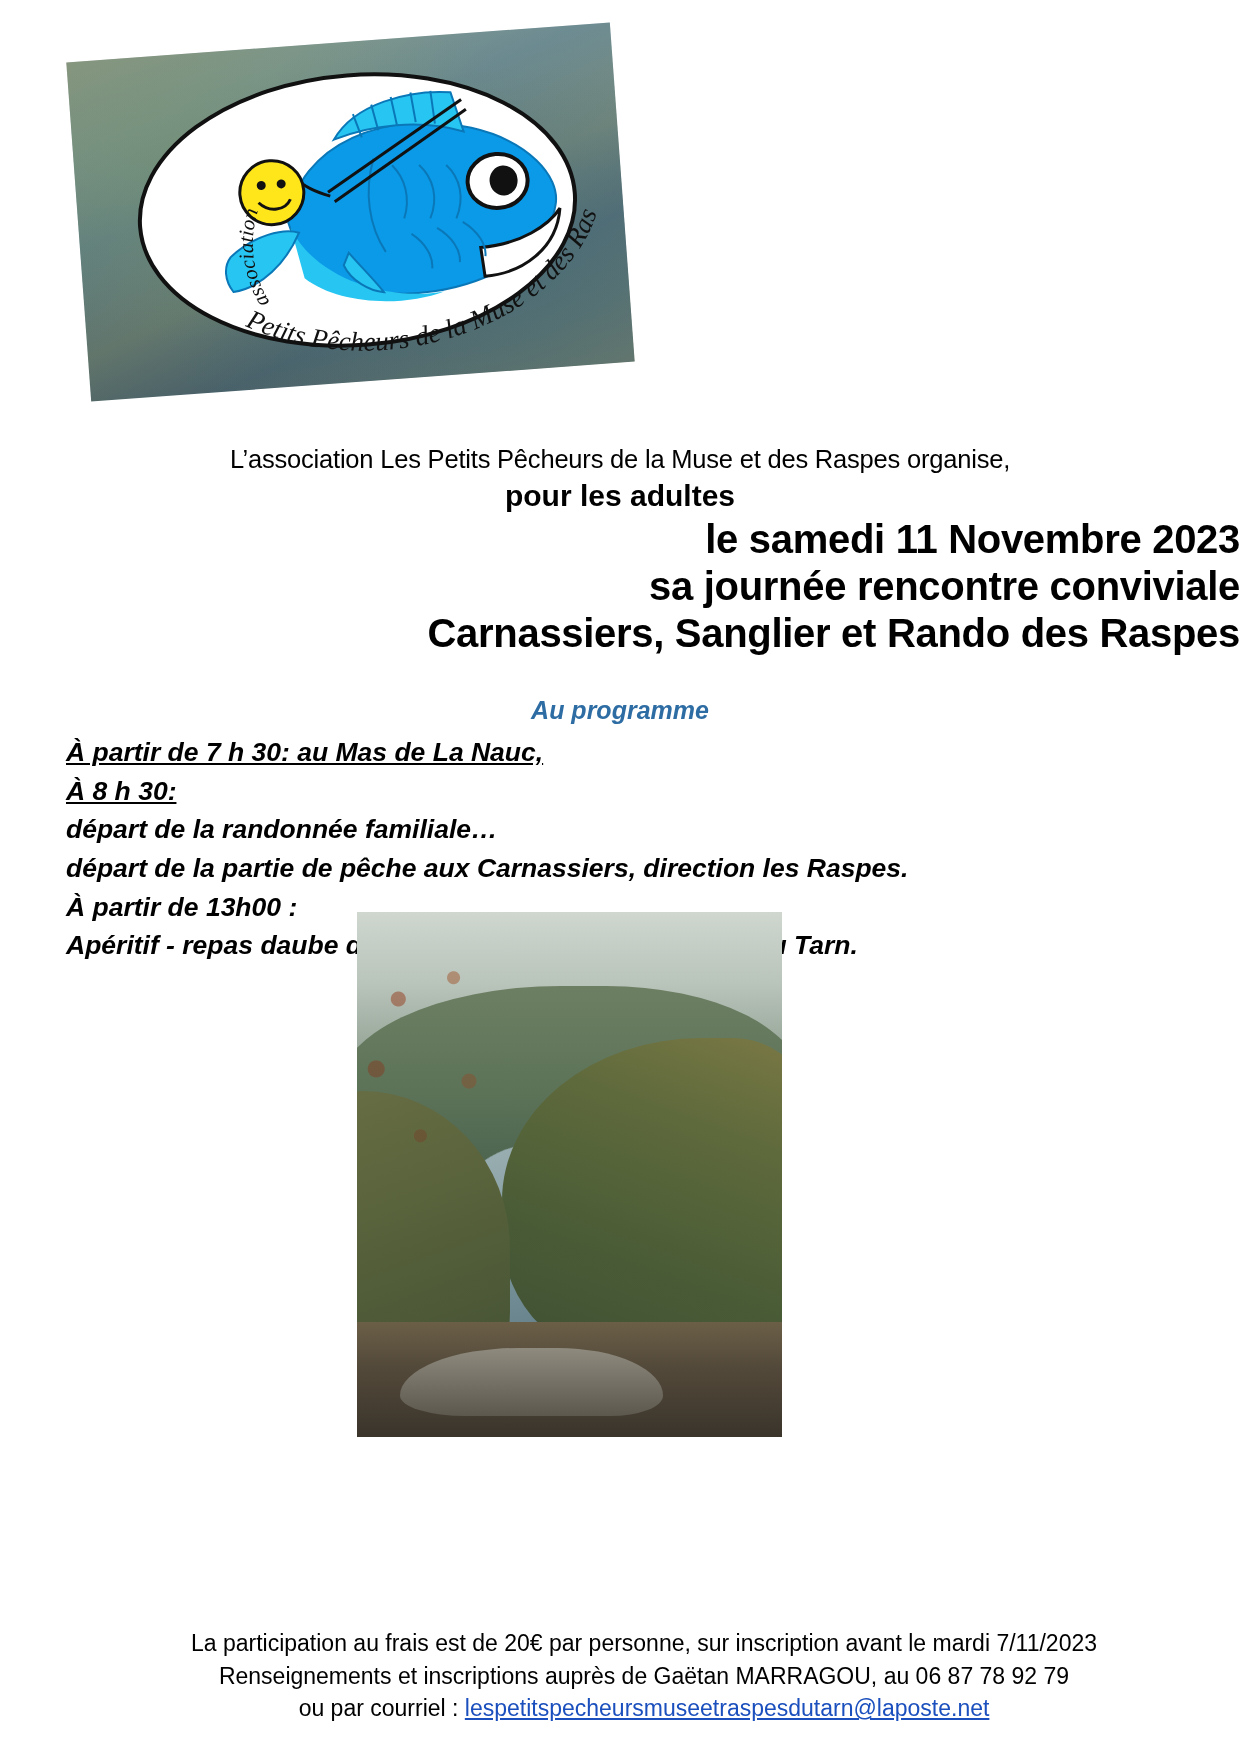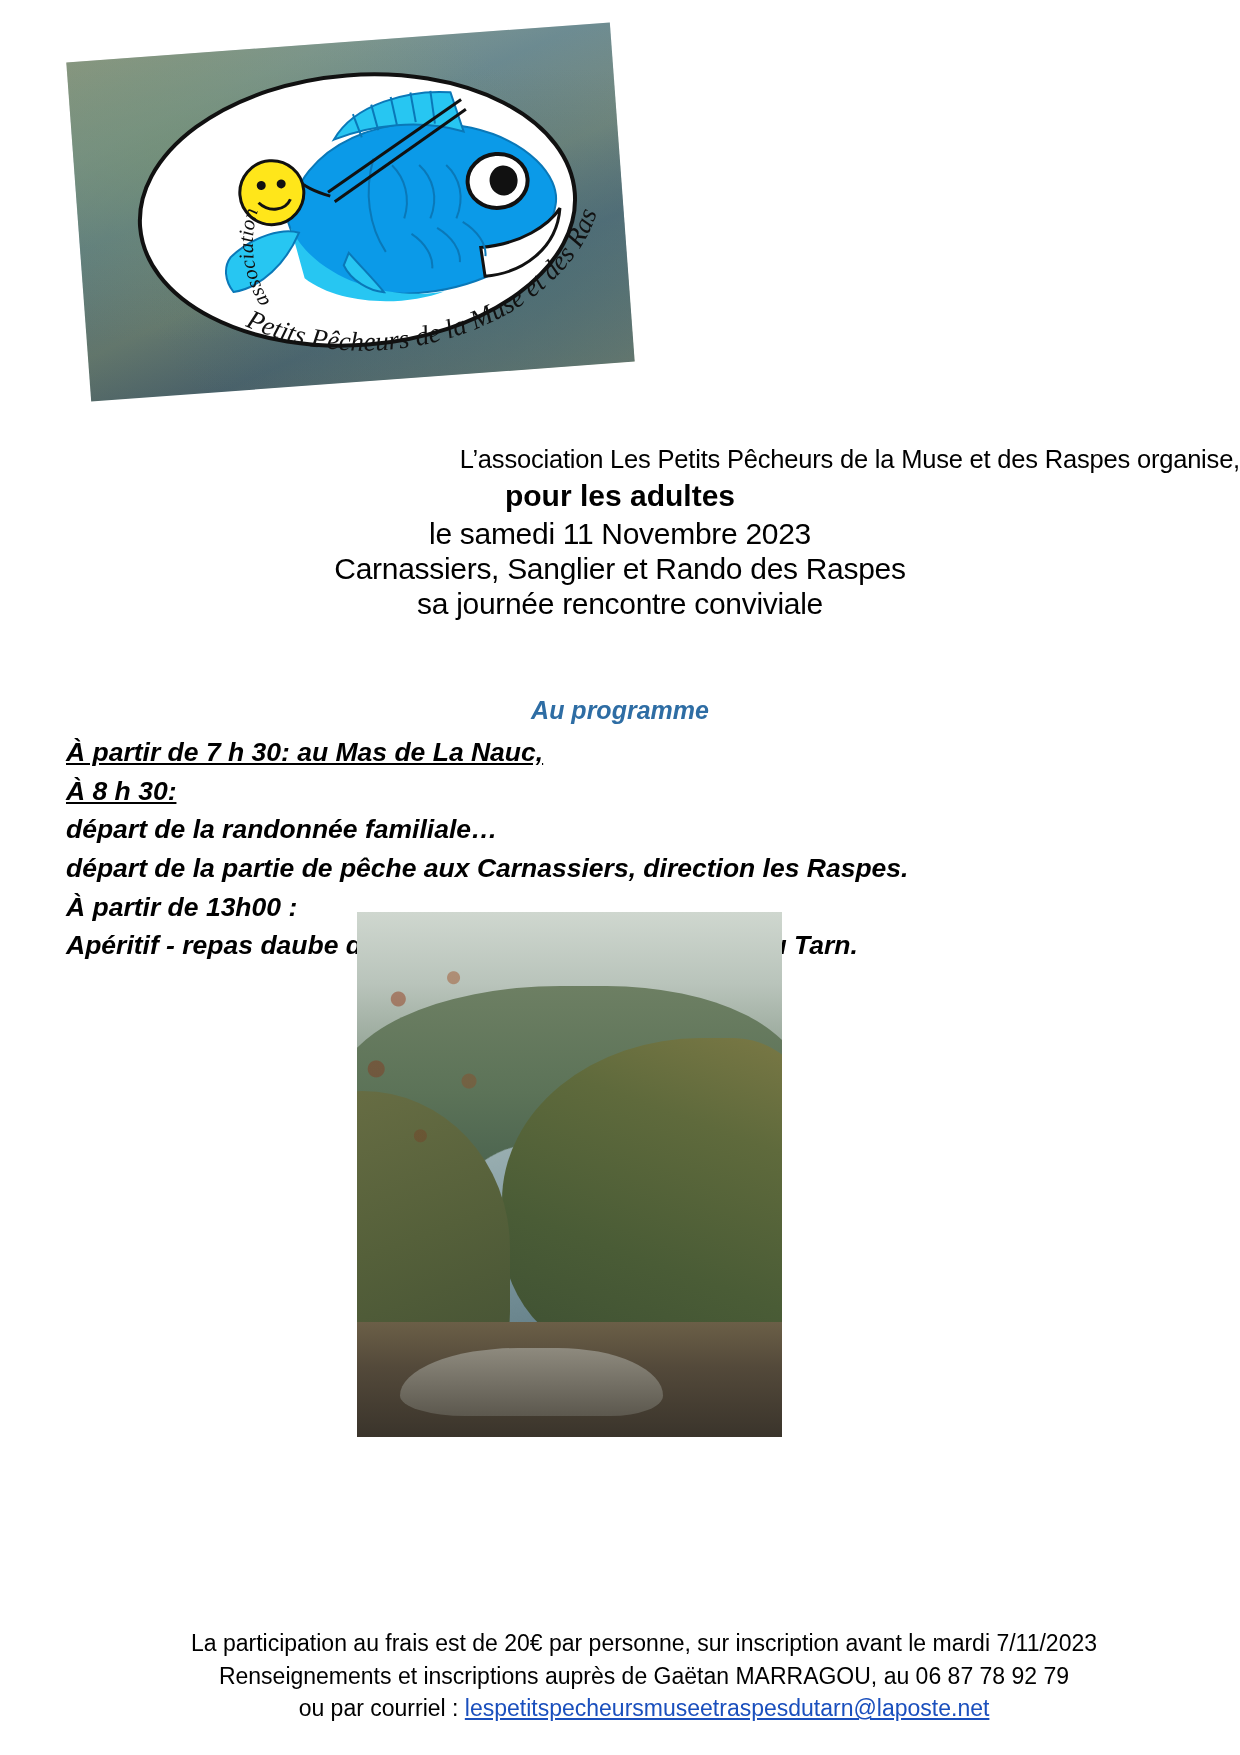--- a/index.html
+++ b/index.html
@@ -52,41 +52,41 @@
     width: 560px;
     height: 350px;
   }
 
   
   .head-line1 {
     position: absolute;
     left: 0;
     right: 0;
     top: 445px;
-    text-align: right;
+    text-align: center;
     font-size: 25.5px;
     letter-spacing: -0.2px;
   }
   .head-line2 {
     position: absolute;
     left: 0;
     right: 0;
     top: 479px;
     text-align: center;
     font-size: 30px;
     font-weight: bold;
   }
   .title-block {
     position: absolute;
     left: 0;
     right: 0;
     top: 516px;
-    text-align: center;
-    font-size: 30px;
-    font-weight: normal;
+    text-align: right;
+    font-size: 40px;
+    font-weight: bold;
     line-height: 1.17;
     letter-spacing: -0.3px;
   }
   .subtitle {
     position: absolute;
     left: 0;
     right: 0;
     top: 696px;
     text-align: center;
     font-size: 25px;
@@ -259,22 +259,22 @@
       </text>
     </g>
   </svg>
 </div>
 
 <div class="head-line1">L’association Les Petits Pêcheurs de la Muse et des Raspes organise,</div>
 <div class="head-line2">pour les adultes</div>
 
 <div class="title-block">
   <div>le samedi 11 Novembre 2023</div>
+  <div>sa journée rencontre conviviale</div>
   <div>Carnassiers, Sanglier et Rando des Raspes</div>
-  <div>sa journée rencontre conviviale</div>
 </div>
 
 <div class="subtitle">Au programme</div>
 
 <div class="programme">
   <p class="ul">À partir de 7 h 30: au Mas de La Nauc,</p>
   <p class="ul">À 8 h 30:</p>
   <p>départ de la randonnée familiale…</p>
   <p>départ de la partie de pêche aux Carnassiers, direction les Raspes.</p>
   <p>À partir de 13h00 :</p>

